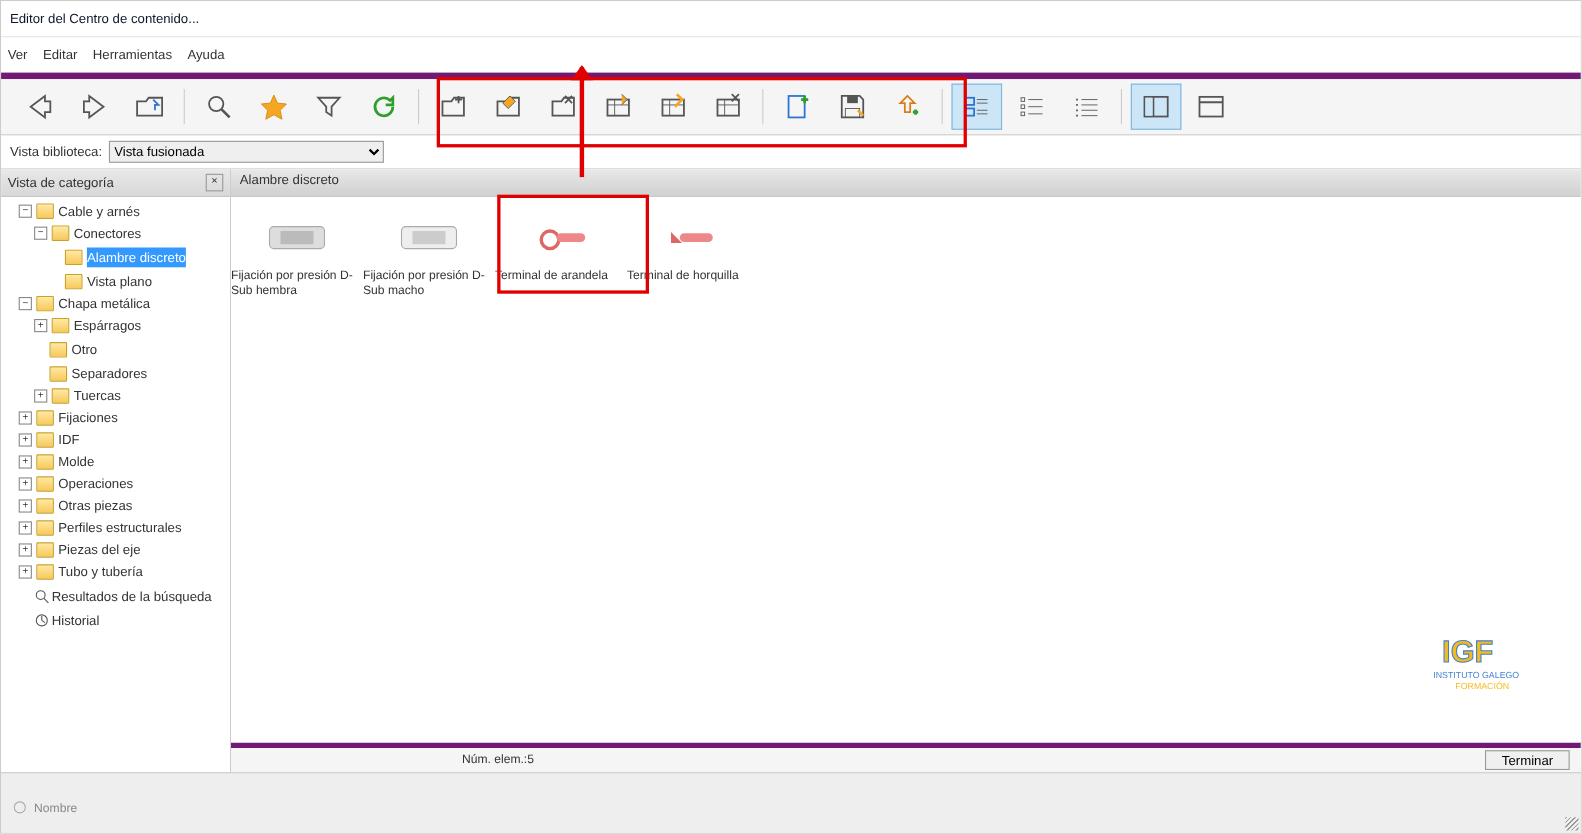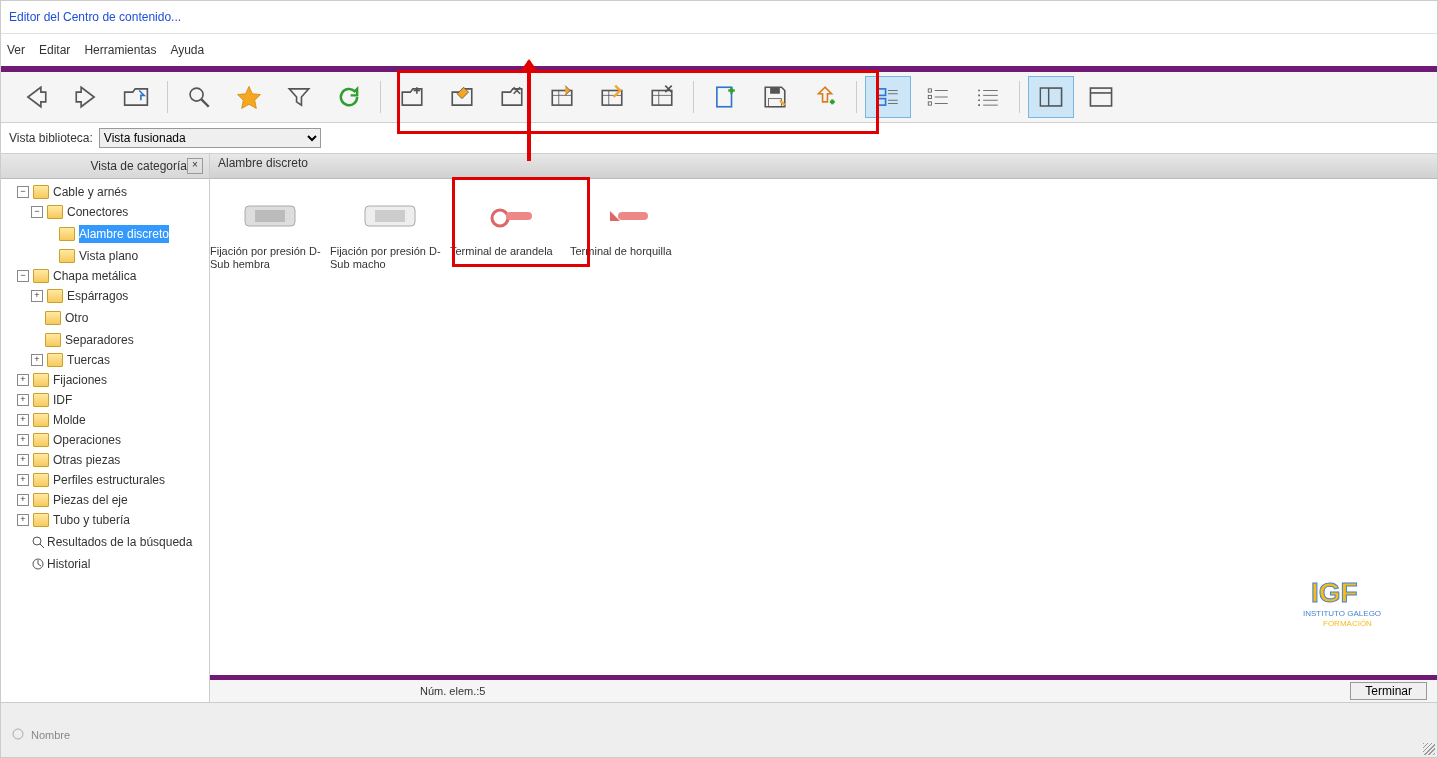--- a/index.html
+++ b/index.html
@@ -1,34 +1,34 @@
 <!DOCTYPE html>
 <html><head>
 <meta charset="utf-8">
 <style>
 html,body{margin:0;padding:0;font-family:"Segoe UI",Tahoma,sans-serif;font-size:12px;color:#333;background:#fff;height:100%;}
 .window{display:flex;flex-direction:column;height:758px;width:1438px;background:#f0f0f0;border:1px solid #ccc;box-sizing:border-box;position:relative;}
-.titlebar{height:24px;background:#fff;color:#1d4ed8;padding:4px 8px;font-size:12px;border-bottom:1px solid #e0e0e0;display:flex;align-items:center;}
+.titlebar{height:24px;background:#fff;color:#0f172a;padding:4px 8px;font-size:12px;border-bottom:1px solid #e0e0e0;display:flex;align-items:center;}
 .menubar{height:24px;background:#fff;padding:4px 6px;display:flex;gap:14px;font-size:12px;border-bottom:6px solid #701a75;align-items:center;}
 .menubar span{color:#333;}
 .toolbar{height:46px;background:#f5f5f5;border-bottom:1px solid #d0d0d0;display:flex;align-items:center;padding:2px 10px;gap:0;position:relative;}
 .tbbtn{width:44px;height:40px;display:flex;align-items:center;justify-content:center;border:1px solid transparent;margin:0 2px;}
 .tbbtn.active{background:#cde6f7;border:1px solid #7ab5e0;}
 .tbbtn svg{width:26px;height:26px;}
 .tbsep{width:1px;height:32px;background:#ccc;margin:0 6px;}
 .highlight-box{position:absolute;border:3px solid #e10000;pointer-events:none;}
 .highlight-box.hb1{left:396px;top:-2px;width:476px;height:58px;}
 .highlight-box.hb2{left:452px;top:166px;width:132px;height:84px;}
 .arrow{position:absolute;left:526px;top:60px;width:4px;height:100px;background:#e10000;}
 .arrow:before{content:"";position:absolute;top:-2px;left:-8px;border-left:10px solid transparent;border-right:10px solid transparent;border-bottom:14px solid #e10000;}
 .libview-row{height:26px;background:#fff;border-bottom:1px solid #d0d0d0;display:flex;align-items:center;padding:2px 8px;gap:6px;font-size:12px;}
-.libview-row select{width:222px;height:20px;font-size:12px;border:1px solid #999;}
+.libview-row select{width:250px;height:20px;font-size:12px;border:1px solid #999;}
 .body-row{flex:1;display:flex;min-height:0;}
 .left-panel{width:208px;background:#f5f5f5;border-right:1px solid #ccc;display:flex;flex-direction:column;}
-.panel-header{background:linear-gradient(#e8e8e8,#d8d8d8);height:20px;font-size:12px;padding:2px 6px;border-bottom:1px solid #bbb;display:flex;align-items:center;justify-content:flex-end;}
+.panel-header{background:linear-gradient(#e8e8e8,#d8d8d8);height:20px;font-size:12px;padding:2px 6px;border-bottom:1px solid #bbb;display:flex;align-items:center;justify-content:space-between;}
 .panel-header .closex{width:14px;height:14px;border:1px solid #999;font-size:10px;text-align:center;line-height:12px;cursor:pointer;}
 .tree{flex:1;overflow:auto;background:#fff;font-size:12px;padding:2px 0;}
 .tree ul{list-style:none;margin:0;padding-left:14px;}
 .tree li{white-space:nowrap;line-height:18px;}
 .tree li>span.row{display:inline-flex;align-items:center;gap:2px;padding:0 2px;}
 .tree .toggle{display:inline-block;width:10px;height:10px;border:1px solid #888;text-align:center;font-size:9px;line-height:9px;margin-right:2px;background:#fff;}
 .tree .sp{display:inline-block;width:12px;}
 .tree .folder{display:inline-block;width:14px;height:12px;background:linear-gradient(#ffe9a3,#f7c95c);border:1px solid #c9a227;border-radius:1px;margin-right:2px;}
 .tree .selected{background:#3399ff;color:#fff;}
 .right-panel{flex:1;display:flex;flex-direction:column;background:#fff;}

